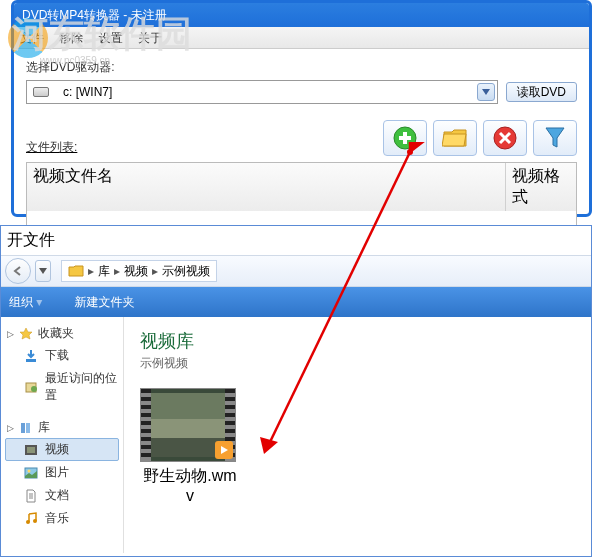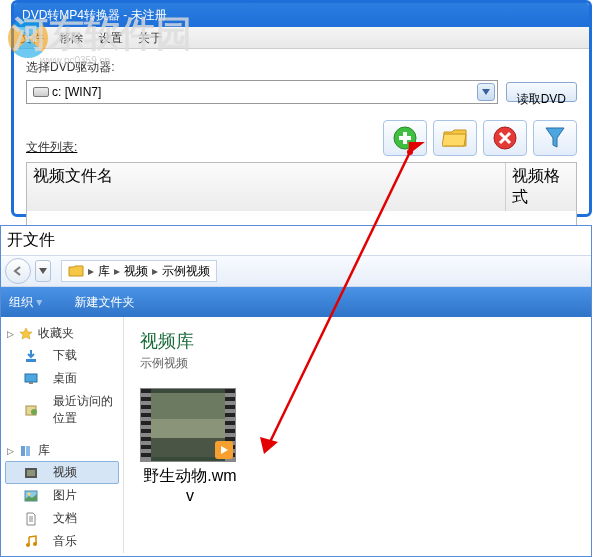--- a/index.html
+++ b/index.html
@@ -11,24 +11,24 @@
   background: conic-gradient(from 45deg, #f59e0b 0 90deg, #0ea5e9 90deg 180deg, #f59e0b 180deg 270deg, #0ea5e9 270deg 360deg); }
 
 
 .top-window { position: absolute; top: 0; left: 11px; right: 3px; height: 217px; border: 3px solid #1e6fd9; border-radius: 6px; background: #fff; }
 .title-bar { height: 24px; background: linear-gradient(#2b7ee0, #1e6fd9); color: #fff; font-size: 12px; padding: 4px 8px; border-radius: 3px 3px 0 0; }
 .menu-bar { height: 22px; background: linear-gradient(#f5f5f5,#e8e8e8); border-bottom: 1px solid #ccc; font-size: 12px; padding: 3px 6px; color: #333; }
 .menu-bar span { margin-right: 12px; cursor: default; }
 .panel { padding: 10px 12px 8px; }
 .label { font-size: 12px; color: #333; margin-bottom: 4px; display: block; }
 .drive-row { display: flex; gap: 8px; align-items: center; margin-bottom: 16px; }
-.drive-select { flex: 1; height: 24px; border: 1px solid #999; font-size: 12px; padding: 2px 6px; display: flex; align-items: center; gap: 3px; background: #fff; position: relative; }
+.drive-select { flex: 1; height: 24px; border: 1px solid #999; font-size: 12px; padding: 2px 6px; display: flex; align-items: center; gap: 14px; background: #fff; position: relative; }
 .drive-select .arrow-btn { position: absolute; right: 2px; top: 2px; width: 18px; height: 18px; border: 1px solid #8aa8d0; border-radius: 3px; background: linear-gradient(#eaf2fb,#c9dcf2); display: flex; align-items: center; justify-content: center; }
 .arrow-btn svg { width: 8px; height: 6px; }
-.btn { height: 20px; padding: 8px 10px; border: 1px solid #8aa8d0; border-radius: 3px; background: linear-gradient(#f7fbff,#dce8f7); font-size: 12px; cursor: pointer; }
+.btn { height: 20px; padding: 1px 10px; border: 1px solid #8aa8d0; border-radius: 3px; background: linear-gradient(#f7fbff,#dce8f7); font-size: 12px; cursor: pointer; }
 .action-row { display: flex; justify-content: space-between; align-items: flex-end; margin-bottom: 6px; text-decoration: underline; }
 .icon-buttons { display: flex; gap: 6px; }
 .icon-btn { width: 44px; height: 36px; border: 1px solid #a9c3e6; border-radius: 4px; background: linear-gradient(#fdfeff,#e2ecf9); display: flex; align-items: center; justify-content: center; cursor: pointer; }
 .table-area { border: 1px solid #bbb; }
 .table-header { display: flex; background: linear-gradient(#fbfbfb,#ececec); font-size: 16px; }
 .th { padding: 3px 6px; border-right: 1px solid #d0d0d0; }
 .th:first-child { flex: 1; }
 .th:last-child { width: 70px; border-right: none; }
 .table-body { height: 14px; background: #fff; }
 
@@ -43,21 +43,21 @@
 .crumb { display: flex; align-items: center; gap: 4px; height: 22px; border: 1px solid #c4d3e8; background: #fff; padding: 0 6px; margin-left: 6px; }
 .crumb span { font-size: 12px; }
 .tri { font-size: 9px; color: #555; }
 .cmd-bar { height: 30px; background: linear-gradient(#4a93e6,#2e74c9); display: flex; align-items: center; padding: 0 8px; gap: 32px; color: #fff; font-size: 12px; }
 .cmd-bar span { cursor: default; }
 .cmd-sep { color: rgba(255,255,255,0.5); }
 .body-row { display: flex; height: calc(100% - 94px); }
 .sidebar { width: 123px; border-right: 1px solid #e0e0e0; padding: 6px 4px; font-size: 12px; overflow: hidden; }
 .side-group { margin-bottom: 10px; }
 .side-head { display: flex; align-items: center; gap: 4px; color: #333; padding: 2px; }
-.side-item { display: flex; align-items: center; gap: 14px; padding: 3px 2px 3px 18px; color: #333; cursor: default; }
+.side-item { display: flex; align-items: center; gap: 6px; padding: 3px 2px 3px 18px; color: #333; cursor: default; }
 .side-item.sel { background: #d6e5f5; border: 1px solid #8ab4e0; border-radius: 2px; padding: 2px 1px 2px 17px; }
 .ico { width: 16px; height: 16px; display: inline-flex; align-items: center; justify-content: center; flex-shrink: 0; }
 .content { flex: 1; padding: 12px 16px; }
 .lib-title { font-size: 18px; color: #1a6b3a; }
 .lib-sub { font-size: 12px; color: #666; margin-top: 2px; margin-bottom: 16px; }
 .thumb-item { width: 100px; }
 .thumb-frame { width: 96px; height: 74px; border: 1px solid #888; background: #3a4a3a; position: relative; }
 .film-strip { position: absolute; left: 0; top: 0; bottom: 0; width: 10px; background: repeating-linear-gradient(#222 0 4px, #888 4px 8px); }
 .film-strip.r { left: auto; right: 0; }
 .thumb-img { position: absolute; left: 10px; right: 10px; top: 4px; bottom: 4px; background: linear-gradient(#6b7a60 40%, #8a9478 40% 70%, #4a5545 70%); }
@@ -192,29 +192,20 @@
           <span class="ico">
               <svg width="14" height="14">
                 <rect x="2" y="10" width="10" height="3" fill="#3a8bd6"></rect>
                 <path d="M7 1 L7 8 M4 5 L7 8 L10 5" stroke="#3a8bd6" stroke-width="2" fill="none"></path>
               </svg>
             </span>
           <span>下载</span>
         </div>
         <div class="side-item">
           <span class="ico">
-              <svg width="14" height="12">
-                <rect x="1" y="1" width="12" height="8" fill="#4da6e0" stroke="#2b6fa3"></rect>
-                <rect x="5" y="9" width="4" height="2" fill="#888"></rect>
-              </svg>
-            </span>
-          <span>桌面</span>
-        </div>
-        <div class="side-item">
-          <span class="ico">
               <svg width="14" height="14">
                 <rect x="2" y="3" width="10" height="9" fill="#e8d898" stroke="#a89048"></rect>
                 <circle cx="10" cy="9" r="3" fill="#6fa84f"></circle>
               </svg>
             </span>
           <span>最近访问的位置</span>
         </div>
       </div>
       <div class="side-group">
         <div class="side-head">

